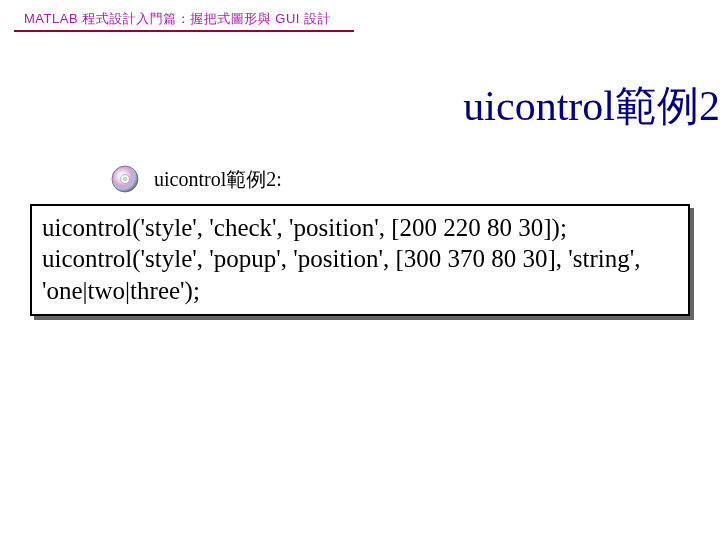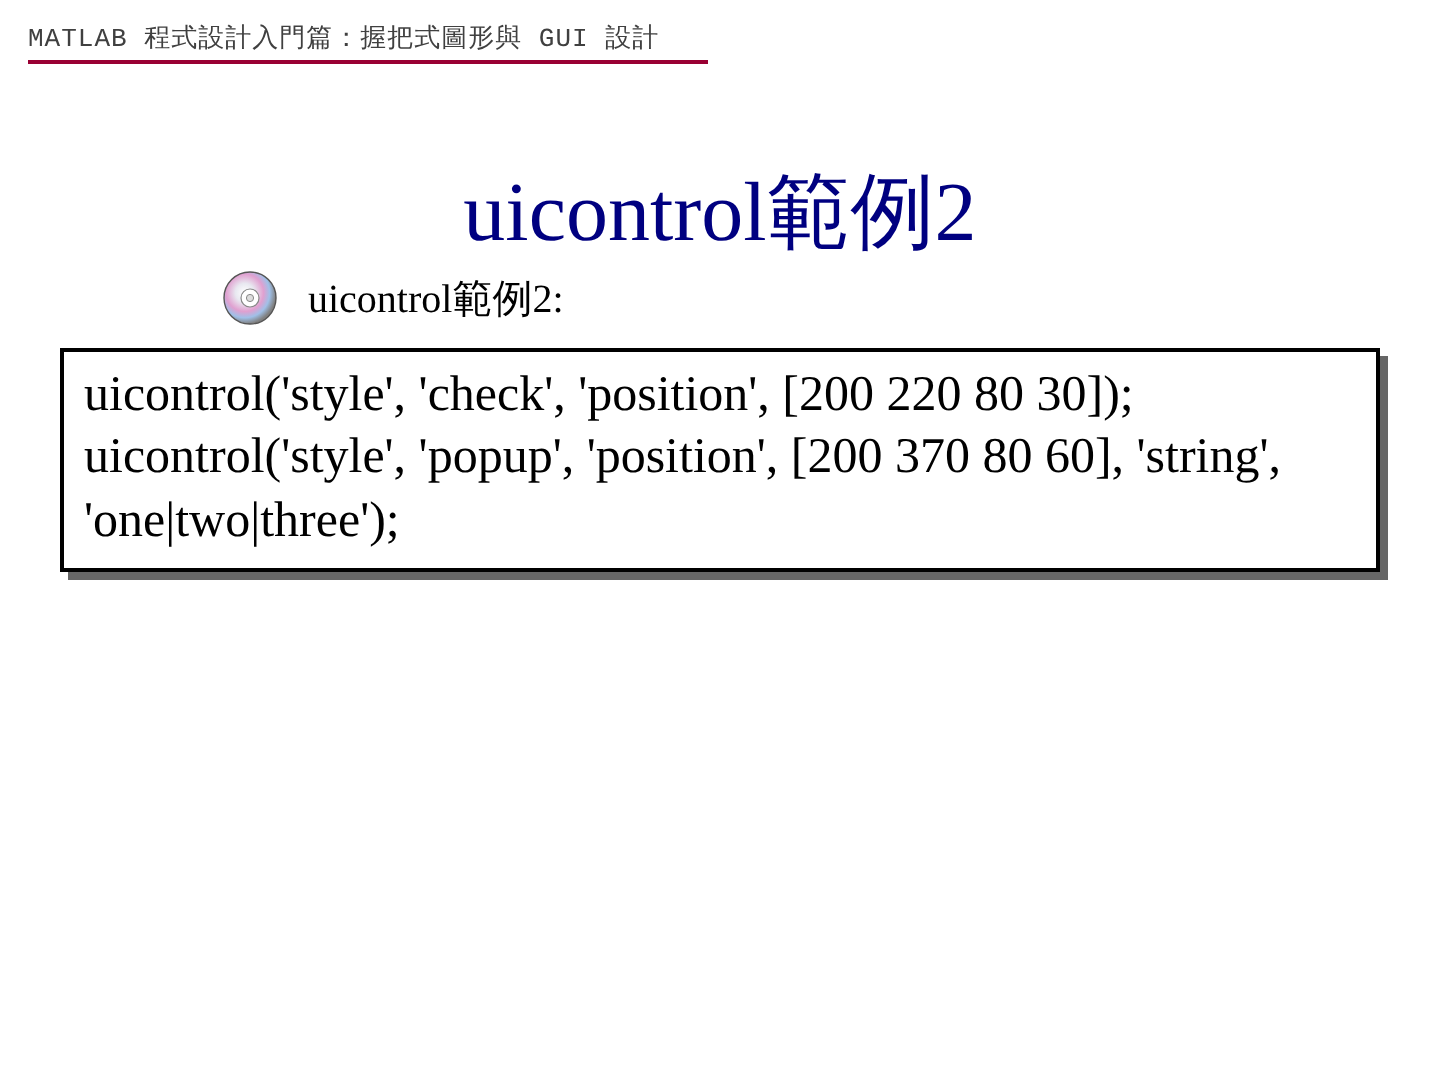--- a/index.html
+++ b/index.html
@@ -9,36 +9,38 @@
       background: #ffffff;
       font-family: "Microsoft JhengHei", "PMingLiU", serif;
       position: relative;
       overflow: hidden;
     }
     .header {
       padding: 10px 14px 6px 14px;
     }
     .header-text {
       font-size: 13px;
-      font-family: Liberation Mono, monospace;
-      color: #404040;
+      font-family: Liberation Sans, sans-serif;
+      color: #a21caf;
       letter-spacing: 0.5px;
+      margin-left: 10px;
     }
     .header-underline {
       height: 2px;
       background: #990033;
       width: 340px;
       margin-top: 2px;
     }
     .title {
-      text-align: center;
+      text-align: right;
       font-size: 42px;
       font-family: "Times New Roman", "PMingLiU", serif;
       color: #000080;
       margin-top: 40px;
+      margin-bottom: 30px;
       font-weight: normal;
     }
     .subtitle-row {
       display: flex;
       align-items: center;
       margin-left: 110px;
       margin-bottom: 10px;
     }
     .disc-icon {
       width: 30px;
@@ -92,14 +94,14 @@
       <circle cx="15" cy="15" r="13" fill="url(#discg)" stroke="#555" stroke-width="0.7"></circle>
       <circle cx="15" cy="15" r="4.5" fill="#ffffff" stroke="#888" stroke-width="0.6"></circle>
       <circle cx="15" cy="15" r="1.8" fill="#ddd" stroke="#888" stroke-width="0.5"></circle>
     </svg>
   </span>
   <span class="subtitle-text">uicontrol範例2:</span>
 </div>
 
 <div class="code-box">
   <div class="code-line">uicontrol('style', 'check', 'position', [200 220 80 30]);</div>
-  <div class="code-line">uicontrol('style', 'popup', 'position', [200 370 80 60], 'string', 'one|two|three');</div>
+  <div class="code-line">uicontrol('style', 'popup', 'position', [300 370 80 30], 'string', 'one|two|three');</div>
 </div>
 
 </body></html>

